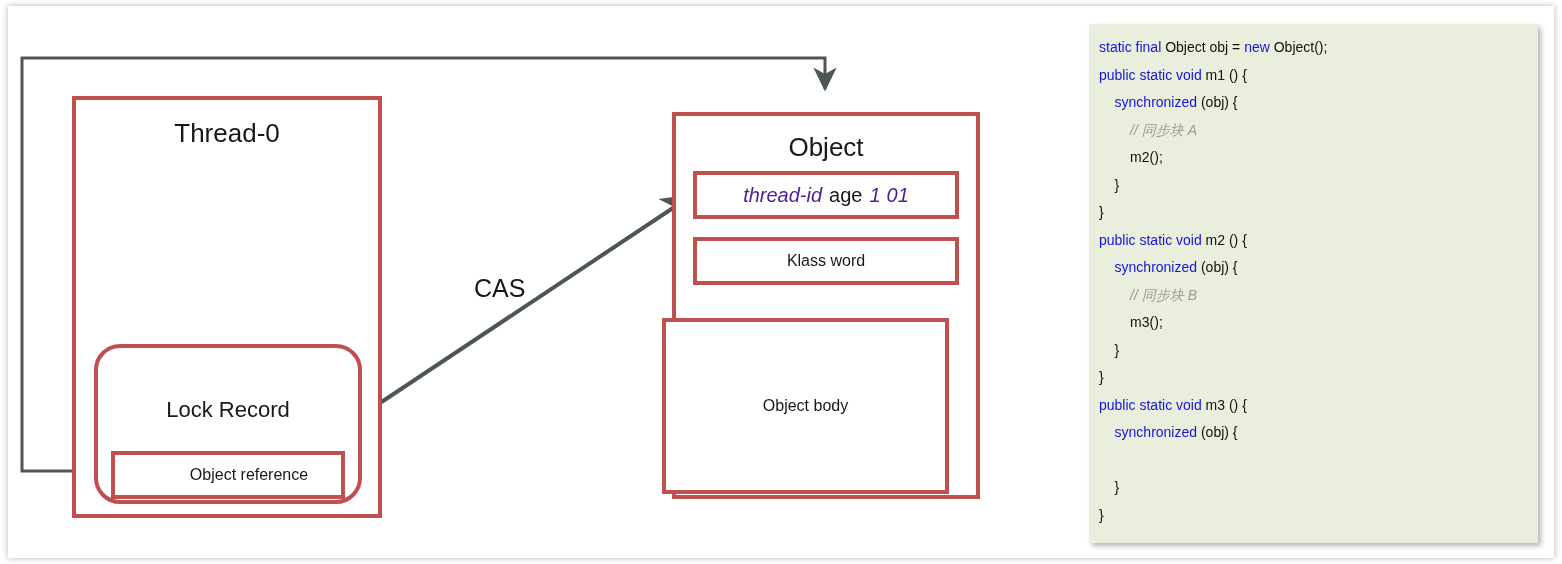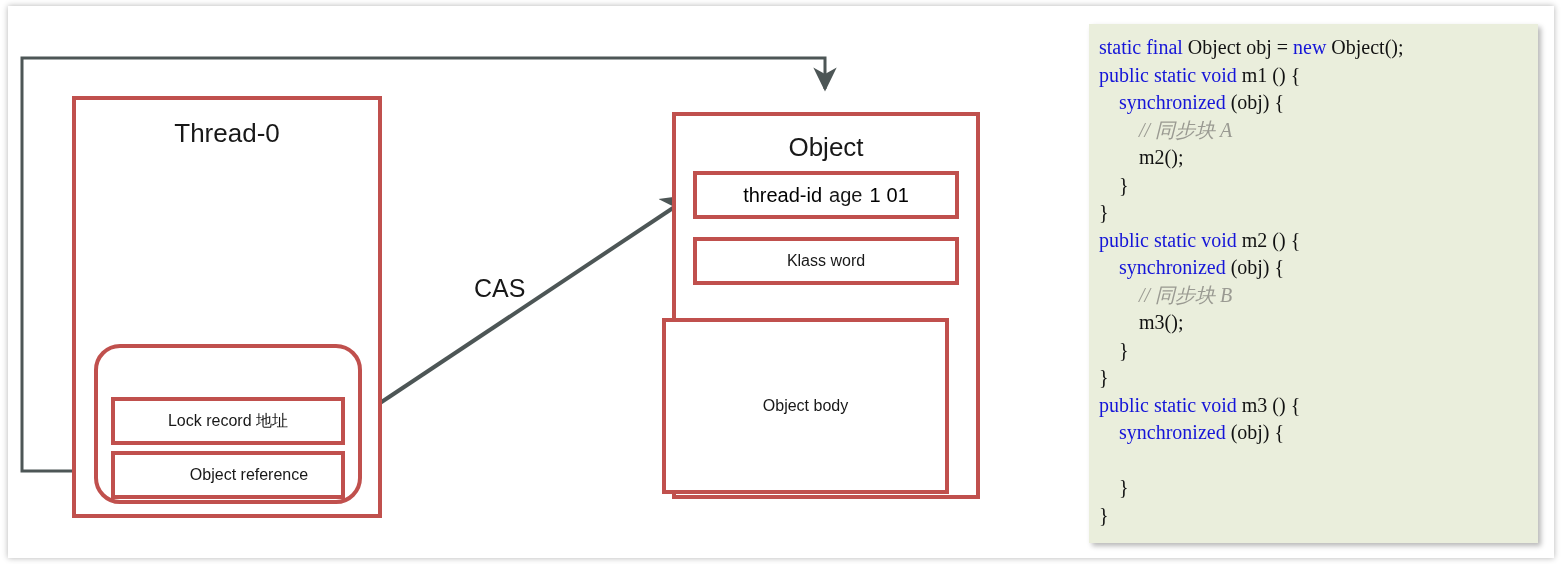--- a/index.html
+++ b/index.html
@@ -85,21 +85,21 @@
     font-size: 16px;
     color: #181818;
     font-family: "Liberation Sans", sans-serif;
     white-space: nowrap;
   }
   .cell-text-lg {
     font-size: 20px;
     font-family: "Liberation Sans", sans-serif;
     white-space: nowrap;
   }
-  .red-text { color: #000000; }
+  .red-text { color: #4c1d95; font-style: italic; }
   .blk-text { color: #181818; }
 
   .cas-label {
     position: absolute;
     font-size: 25px;
     color: #181818;
     font-family: "Liberation Sans", sans-serif;
   }
 
   
@@ -109,22 +109,22 @@
     top: 18px;
     width: 449px;
     height: 519px;
     background: #EAEEDC;
     box-shadow: 3px 3px 5px rgba(0,0,0,0.28);
     padding: 10px 0 0 10px;
     box-sizing: border-box;
     overflow: hidden;
   }
   .code-line {
-    font-family: Liberation Serif, serif;
-    font-size: 20px;
+    font-family: Liberation Sans, sans-serif;
+    font-size: 14px;
     line-height: 27.5px;
     color: #111111;
     white-space: pre;
   }
   .kw { color: #1515D8; }
   .cm { color: #9A9A92; font-style: italic; }
 </style>
 </head>
 <body>
 
@@ -156,23 +156,20 @@
       <div class="cas-label" style="left:466px; top:268px;">CAS</div>
 
       <div class="rbox" style="left:64px; top:90px; width:310px; height:422px;">
         <div class="box-title" style="top:18px;">Thread-0</div>
       </div>
 
       <div class="rbox-round" style="left:86px; top:338px; width:268px; height:160px;">
       </div>
       <div class="box-title" style="left:86px; width:268px; top:350px; font-size:22px;margin-top:41px;">Lock Record</div>
 
-      <div class="rbox-inner" style="left:103px; top:391px; width:234px; height:48px;">
-        <span class="cell-text">Lock record 地址</span>
-      </div>
 
       <div class="rbox-inner" style="left:103px; top:445px; width:234px; height:48px;padding-left:42px;">
         <span class="cell-text">Object reference</span>
       </div>
 
       <div class="rbox" style="left:664px; top:106px; width:308px; height:387px;">
         <div class="box-title" style="top:16px;">Object</div>
       </div>
 
       <div class="rbox-inner" style="left:685px; top:165px; width:266px; height:48px;">

